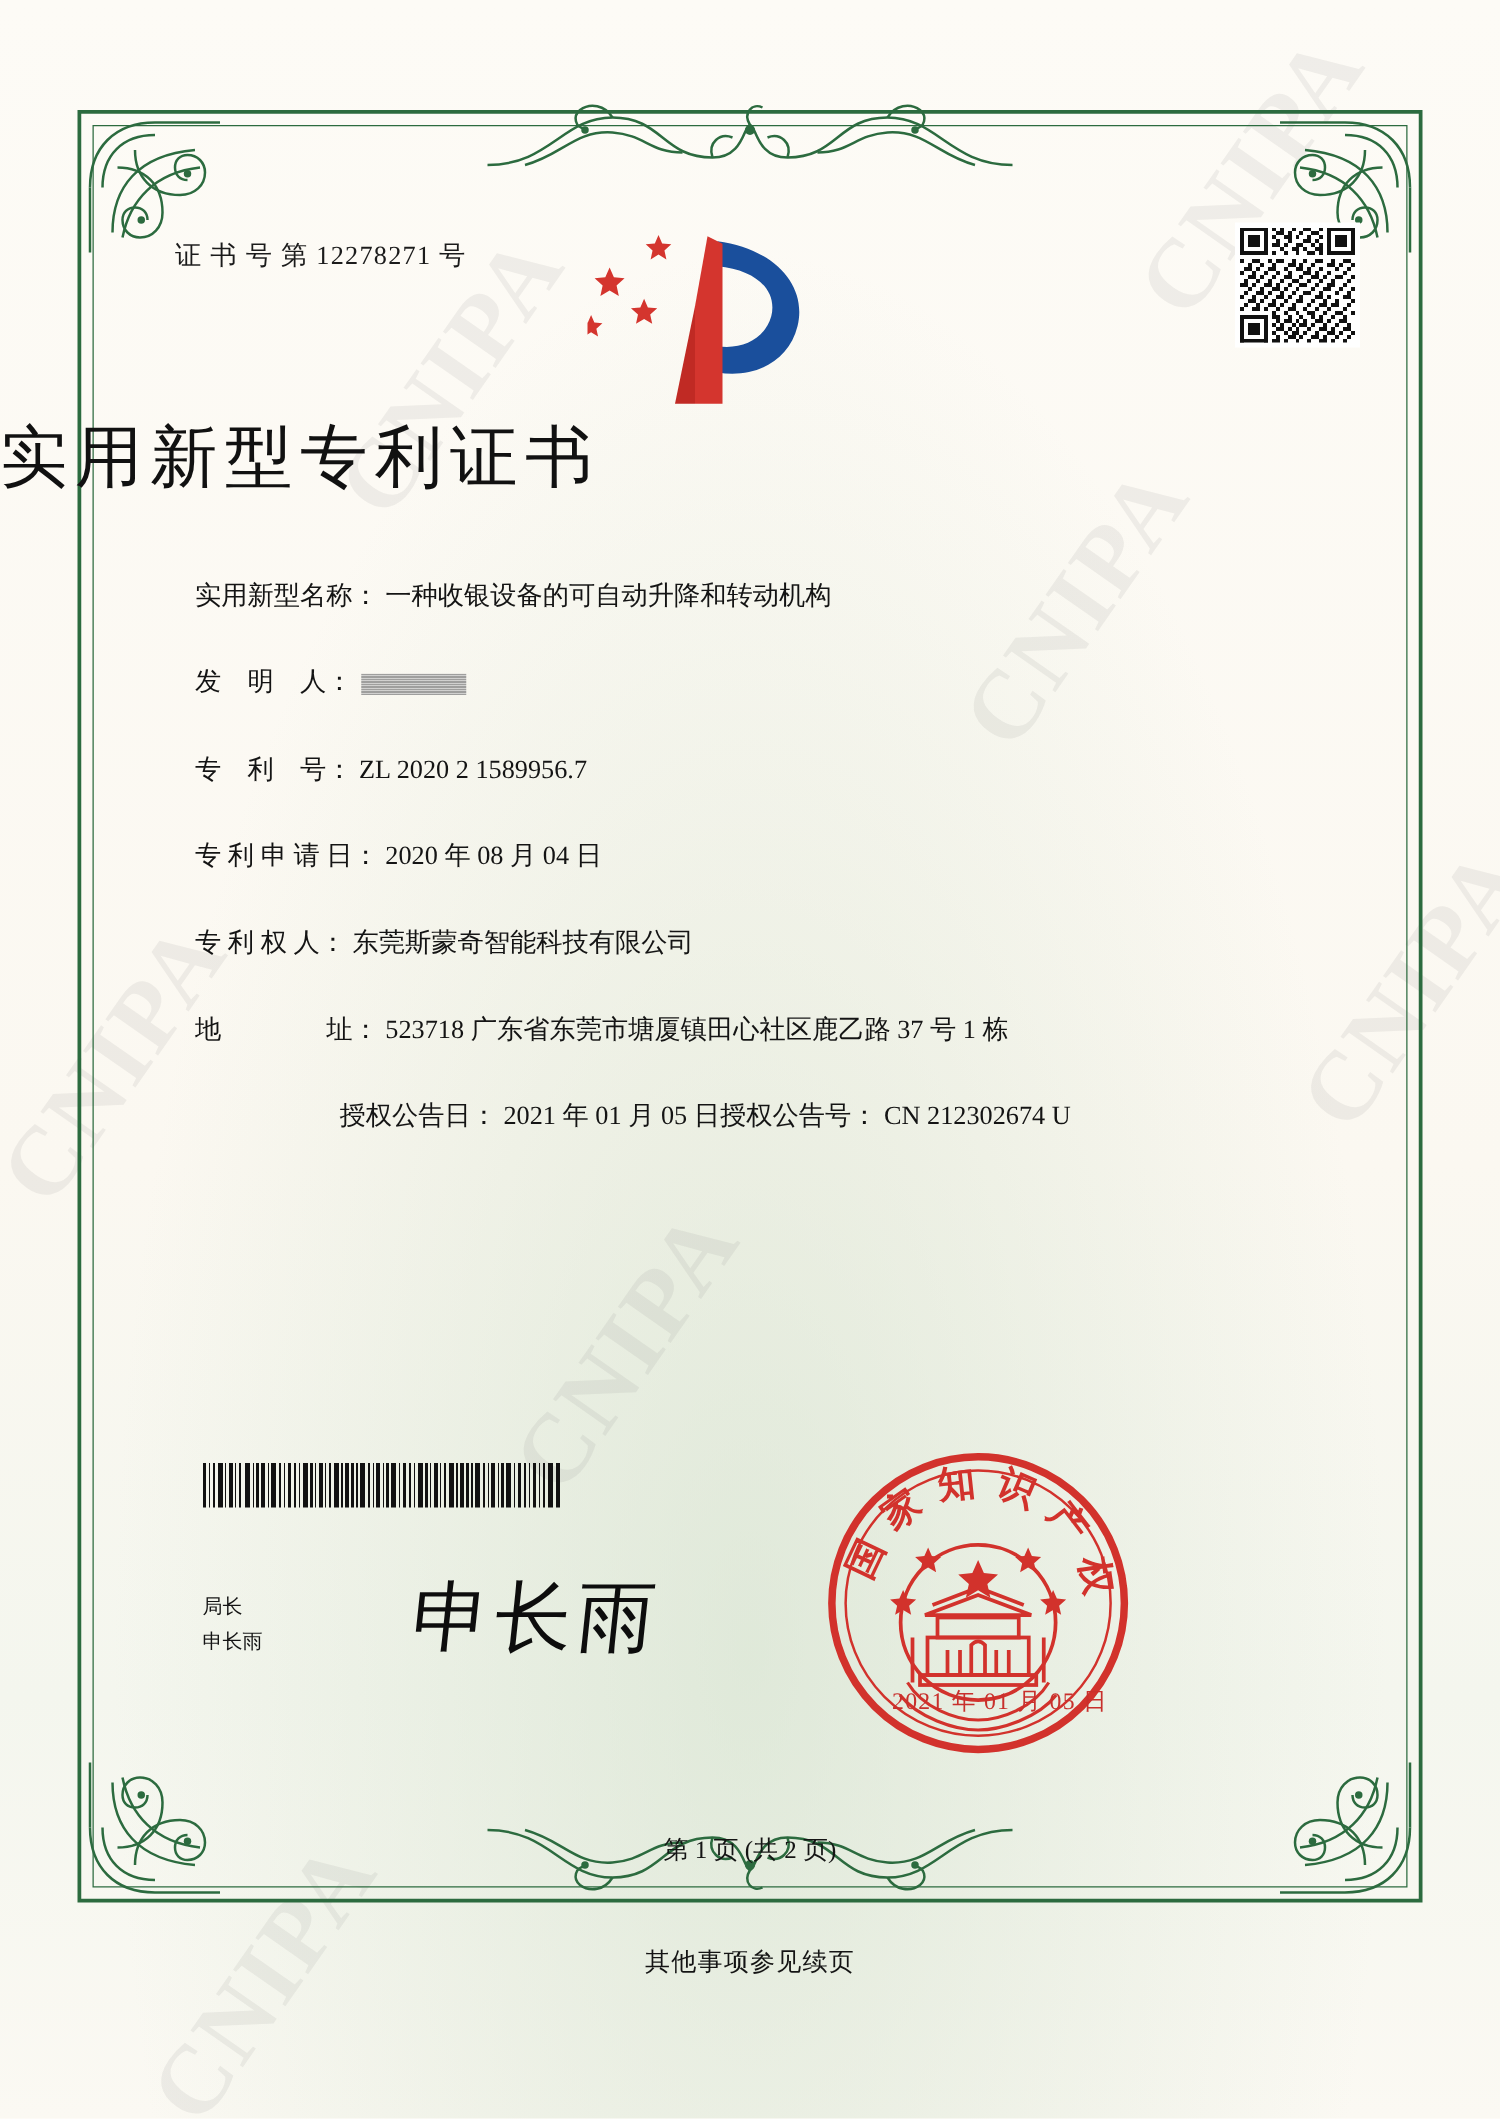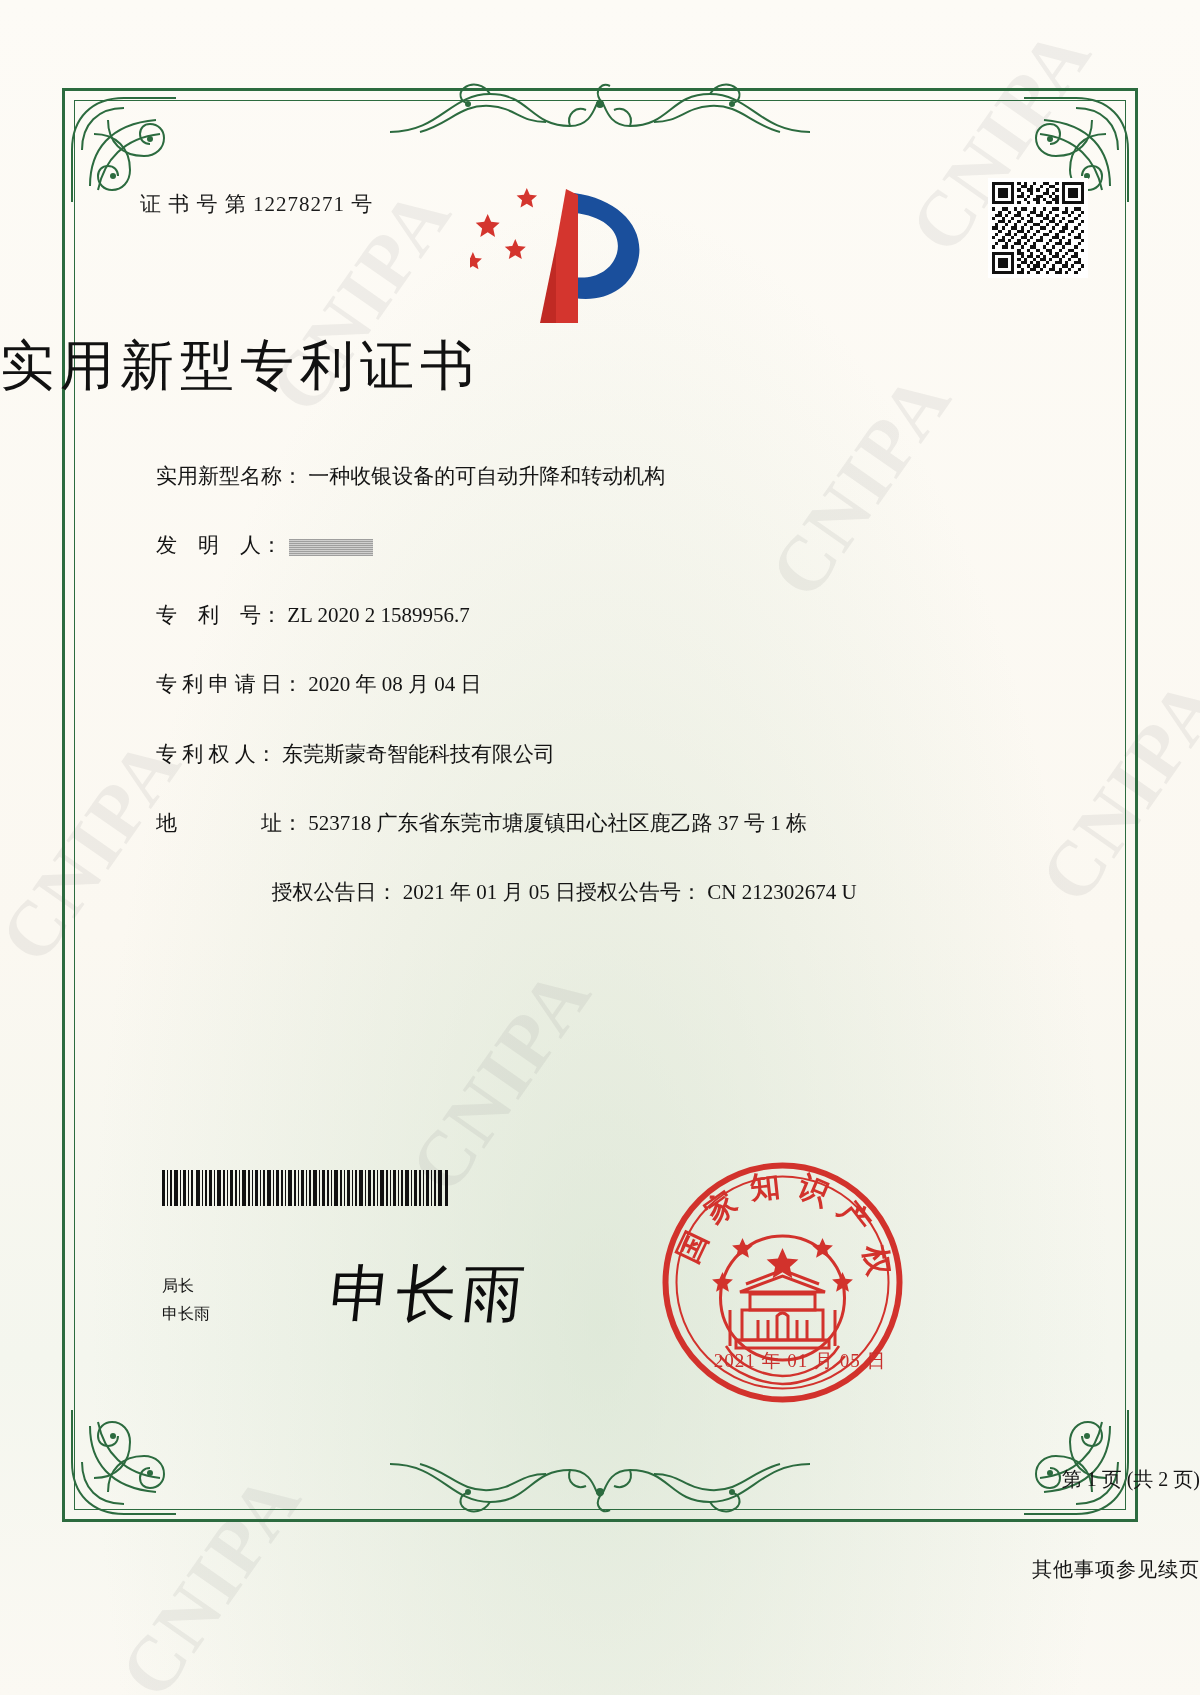--- a/index.html
+++ b/index.html
@@ -209,28 +209,28 @@
     font-size: 19px;
     color: #c8302c;
     letter-spacing: 1px;
     white-space: nowrap;
   }
 
   
   #page-num {
     position: absolute;
     left: 0; right: 0; top: 1466px;
-    text-align: right;
+    text-align: center;
     font-size: 20px;
     color: #141414;
   }
   #footer-note {
     position: absolute;
     left: 0; right: 0; top: 1556px;
-    text-align: right;
+    text-align: center;
     font-size: 20px;
     color: #141414;
     letter-spacing: 1px;
   }
 </style>
 </head>
 <body>
 
 <div id="page">
 

